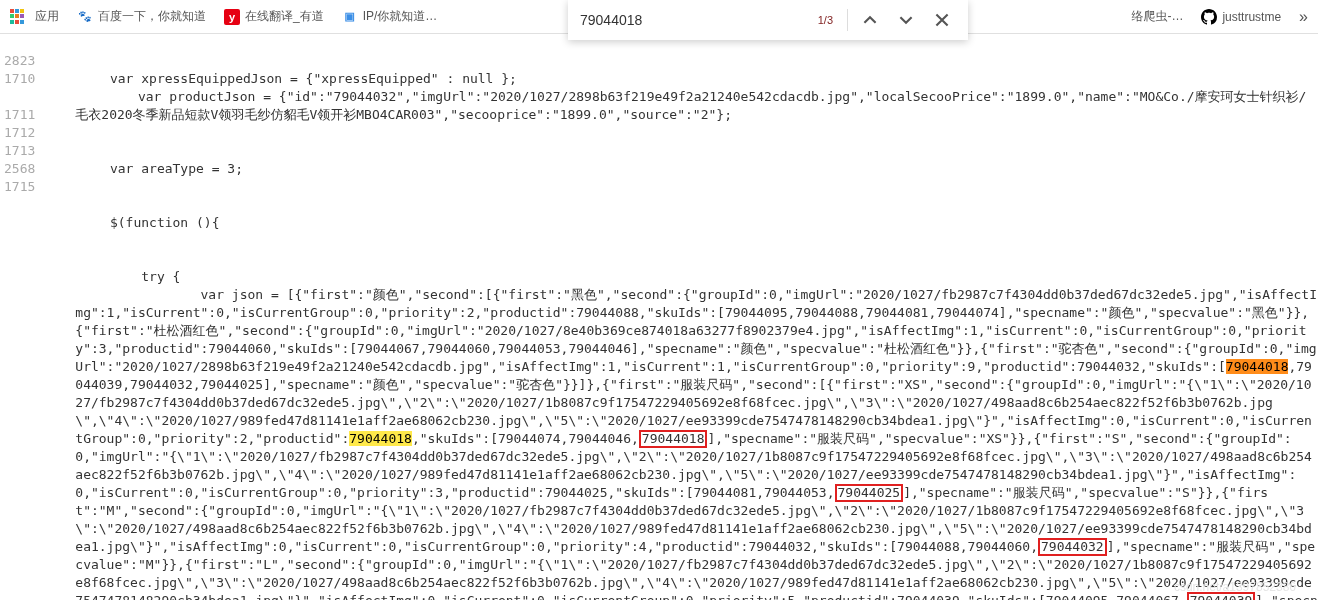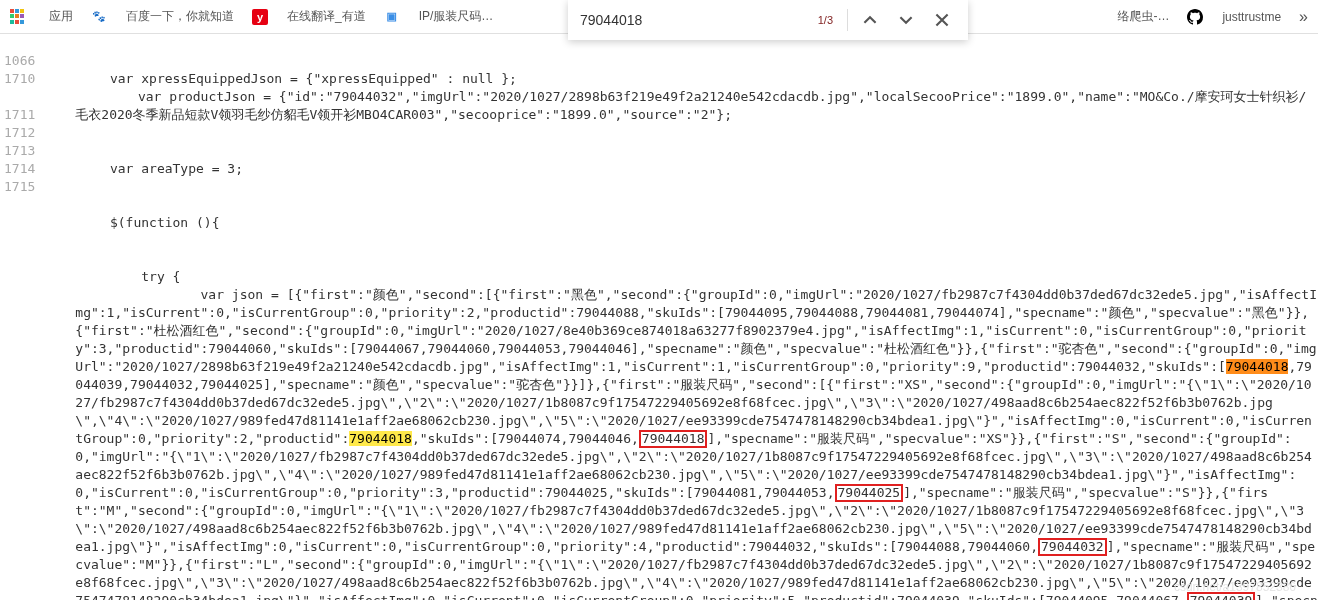--- a/index.html
+++ b/index.html
@@ -1,21 +1,21 @@
 <!DOCTYPE html>
 <html><head>
 <meta charset="utf-8">
 <style>
   * { box-sizing: border-box; margin: 0; padding: 0; }
   body { font-family: Arial, "Microsoft YaHei", sans-serif; font-size: 12px; background: #fff; width: 1318px; height: 600px; overflow: hidden; position: relative; }
   .bookmarks-bar { height: 34px; display: flex; align-items: center; padding: 0 10px; border-bottom: 1px solid #e0e0e0; gap: 18px; }
   .apps-icon { width: 16px; height: 16px; display: flex; flex-wrap: wrap; gap: 1px; }
   .apps-icon span { width: 4px; height: 4px; }
   .apps-label { color: #555; margin-left: 4px; }
-  .bm { display: flex; align-items: center; gap: 19px; color: #555; cursor: pointer; }
+  .bm { display: flex; align-items: center; gap: 5px; color: #555; cursor: pointer; }
   .favicon { width: 16px; height: 16px; display: inline-flex; align-items: center; justify-content: center; font-weight: bold; font-size: 11px; border-radius: 2px; }
   .more-bm { margin-left: auto; color: #555; font-size: 16px; }
   
   .find-bar { position: absolute; top: 0; right: 350px; width: 400px; height: 40px; background: #fff; box-shadow: 0 2px 8px rgba(0,0,0,0.2); display: flex; align-items: center; padding: 0 12px; z-index: 100; gap: 8px; }
   .find-input { border: none; outline: none; font-size: 14px; flex: 1; color: #333; }
   .find-count { color: #7f1d1d; font-size: 11px; margin-right: 6px; }
   .find-sep { width: 1px; height: 22px; background: #ddd; }
   .find-btn { width: 28px; height: 28px; display: flex; align-items: center; justify-content: center; color: #555; cursor: pointer; font-size: 16px; }
   
   .code-area { display: flex; font-family: Consolas, monospace; font-size: 13px; line-height: 18px; }
@@ -50,21 +50,21 @@
   <div class="bm">
     <span class="favicon" style="color:#2a5dd1">🐾</span>
     <span>百度一下，你就知道</span>
   </div>
   <div class="bm">
     <span class="favicon" style="background:#e60012;color:#fff">y</span>
     <span>在线翻译_有道</span>
   </div>
   <div class="bm">
     <span class="favicon" style="color:#3a8ee6">▣</span>
-    <span>IP/服装尺码…</span>
+    <span>IP/你就知道…</span>
   </div>
   <div style="flex:1"></div>
   <div class="bm">
     <span>络爬虫-…</span>
   </div>
   <div class="bm">
     <span class="favicon" style="color:#000">
       <svg width="16" height="16" viewBox="0 0 16 16">
           <path fill="currentColor" d="M8 0C3.58 0 0 3.58 0 8c0 3.54 2.29 6.53 5.47 7.59.4.07.55-.17.55-.38 0-.19-.01-.82-.01-1.49-2.01.37-2.53-.49-2.69-.94-.09-.23-.48-.94-.82-1.13-.28-.15-.68-.52-.01-.53.63-.01 1.08.58 1.23.82.72 1.21 1.87.87 2.33.66.07-.52.28-.87.51-1.07-1.78-.2-3.64-.89-3.64-3.95 0-.87.31-1.59.82-2.15-.08-.2-.36-1.02.08-2.12 0 0 .67-.21 2.2.82.64-.18 1.32-.27 2-.27.68 0 1.36.09 2 .27 1.53-1.04 2.2-.82 2.2-.82.44 1.1.16 1.92.08 2.12.51.56.82 1.27.82 2.15 0 3.07-1.87 3.75-3.65 3.95.29.25.54.73.54 1.48 0 1.07-.01 1.93-.01 2.2 0 .21.15.46.55.38A8.013 8.013 0 0016 8c0-4.42-3.58-8-8-8z"></path>
         </svg>
@@ -91,27 +91,27 @@
   <div class="find-btn">
       <svg width="14" height="14" viewBox="0 0 10 10">
         <path d="M1 1l8 8M9 1l-8 8" stroke="#555" stroke-width="1.5"></path>
       </svg>
     </div>
 </div>
 
 <div class="code-area">
   <div class="gutter">
     <div></div>
-      <div>1066</div>
+      <div>2823</div>
       <div>1710</div>
       <div></div>
     <div>1711</div>
       <div>1712</div>
       <div>1713</div>
-      <div>1714</div>
+      <div>2568</div>
       <div>1715</div>
   </div>
   <div class="code">
     <div class="line">        var xpressEquippedJson = {"xpressEquipped" : null };</div>
     <div class="wrap">        var productJson = {"id":"79044032","imgUrl":"2020/1027/2898b63f219e49f2a21240e542cdacdb.jpg","localSecooPrice":"1899.0","name":"MO&amp;Co./摩安珂女士针织衫/毛衣2020冬季新品短款V领羽毛纱仿貂毛V领开衫MBO4CAR003","secooprice":"1899.0","source":"2"};</div>
     <div class="line">        var areaType = 3;</div>
     <div class="line">        $(function (){</div>
     <div class="line">            try {</div>
     <div class="wrap"><span>                var json = [{"first":"颜色","second":[{"first":"黑色","second":{"groupId":0,"imgUrl":"2020/1027/fb2987c7f4304dd0b37ded67dc32ede5.jpg","isAffectImg":1,"isCurrent":0,"isCurrentGroup":0,"priority":2,"productid":79044088,"skuIds":[79044095,79044088,79044081,79044074],"specname":"颜色","specvalue":"黑色"}},{"first":"杜松酒红色","second":{"groupId":0,"imgUrl":"2020/1027/8e40b369ce874018a63277f8902379e4.jpg","isAffectImg":1,"isCurrent":0,"isCurrentGroup":0,"priority":3,"productid":79044060,"skuIds":[79044067,79044060,79044053,79044046],"specname":"颜色","specvalue":"杜松酒红色"}},{"first":"驼杏色","second":{"groupId":0,"imgUrl":"2020/1027/2898b63f219e49f2a21240e542cdacdb.jpg","isAffectImg":1,"isCurrent":1,"isCurrentGroup":0,"priority":9,"productid":79044032,"skuIds":[</span><span class="hl-orange">79044018</span><span>,79044039,79044032,79044025],"specname":"颜色","specvalue":"驼杏色"}}]},{"first":"服装尺码","second":[{"first":"XS","second":{"groupId":0,"imgUrl":"{\"1\":\"2020/1027/fb2987c7f4304dd0b37ded67dc32ede5.jpg\",\"2\":\"2020/1027/1b8087c9f17547229405692e8f68fcec.jpg\",\"3\":\"2020/1027/498aad8c6b254aec822f52f6b3b0762b.jpg\",\"4\":\"2020/1027/989fed47d81141e1aff2ae68062cb230.jpg\",\"5\":\"2020/1027/ee93399cde7547478148290cb34bdea1.jpg\"}","isAffectImg":0,"isCurrent":0,"isCurrentGroup":0,"priority":2,"productid":</span><span class="hl-yellow">79044018</span><span>,"skuIds":[79044074,79044046,</span><span class="red-box">79044018</span><span>],"specname":"服装尺码","specvalue":"XS"}},{"first":"S","second":{"groupId":0,"imgUrl":"{\"1\":\"2020/1027/fb2987c7f4304dd0b37ded67dc32ede5.jpg\",\"2\":\"2020/1027/1b8087c9f17547229405692e8f68fcec.jpg\",\"3\":\"2020/1027/498aad8c6b254aec822f52f6b3b0762b.jpg\",\"4\":\"2020/1027/989fed47d81141e1aff2ae68062cb230.jpg\",\"5\":\"2020/1027/ee93399cde7547478148290cb34bdea1.jpg\"}","isAffectImg":0,"isCurrent":0,"isCurrentGroup":0,"priority":3,"productid":79044025,"skuIds":[79044081,79044053,</span><span class="red-box">79044025</span><span>],"specname":"服装尺码","specvalue":"S"}},{"first":"M","second":{"groupId":0,"imgUrl":"{\"1\":\"2020/1027/fb2987c7f4304dd0b37ded67dc32ede5.jpg\",\"2\":\"2020/1027/1b8087c9f17547229405692e8f68fcec.jpg\",\"3\":\"2020/1027/498aad8c6b254aec822f52f6b3b0762b.jpg\",\"4\":\"2020/1027/989fed47d81141e1aff2ae68062cb230.jpg\",\"5\":\"2020/1027/ee93399cde7547478148290cb34bdea1.jpg\"}","isAffectImg":0,"isCurrent":0,"isCurrentGroup":0,"priority":4,"productid":79044032,"skuIds":[79044088,79044060,</span><span class="red-box">79044032</span><span>],"specname":"服装尺码","specvalue":"M"}},{"first":"L","second":{"groupId":0,"imgUrl":"{\"1\":\"2020/1027/fb2987c7f4304dd0b37ded67dc32ede5.jpg\",\"2\":\"2020/1027/1b8087c9f17547229405692e8f68fcec.jpg\",\"3\":\"2020/1027/498aad8c6b254aec822f52f6b3b0762b.jpg\",\"4\":\"2020/1027/989fed47d81141e1aff2ae68062cb230.jpg\",\"5\":\"2020/1027/ee93399cde7547478148290cb34bdea1.jpg\"}","isAffectImg":0,"isCurrent":0,"isCurrentGroup":0,"priority":5,"productid":79044039,"skuIds":[79044095,79044067,</span><span class="red-box">79044039</span><span>],"specname":"服装尺码","specvalue":"L"}}]}];</span></div>
   </div>

